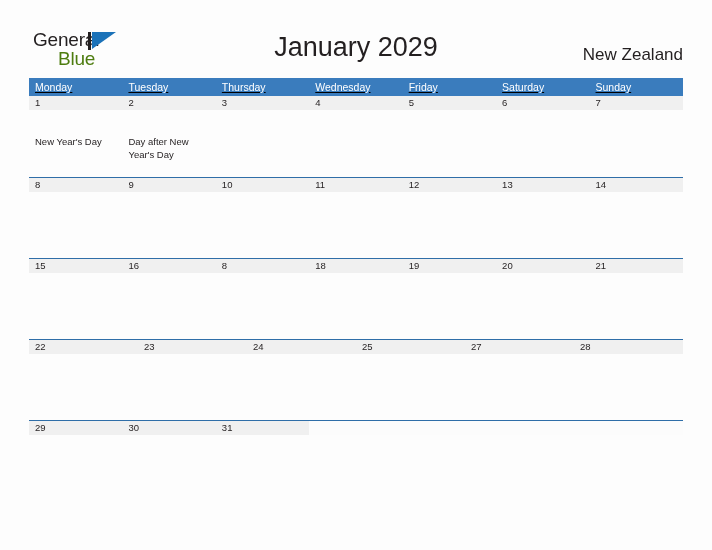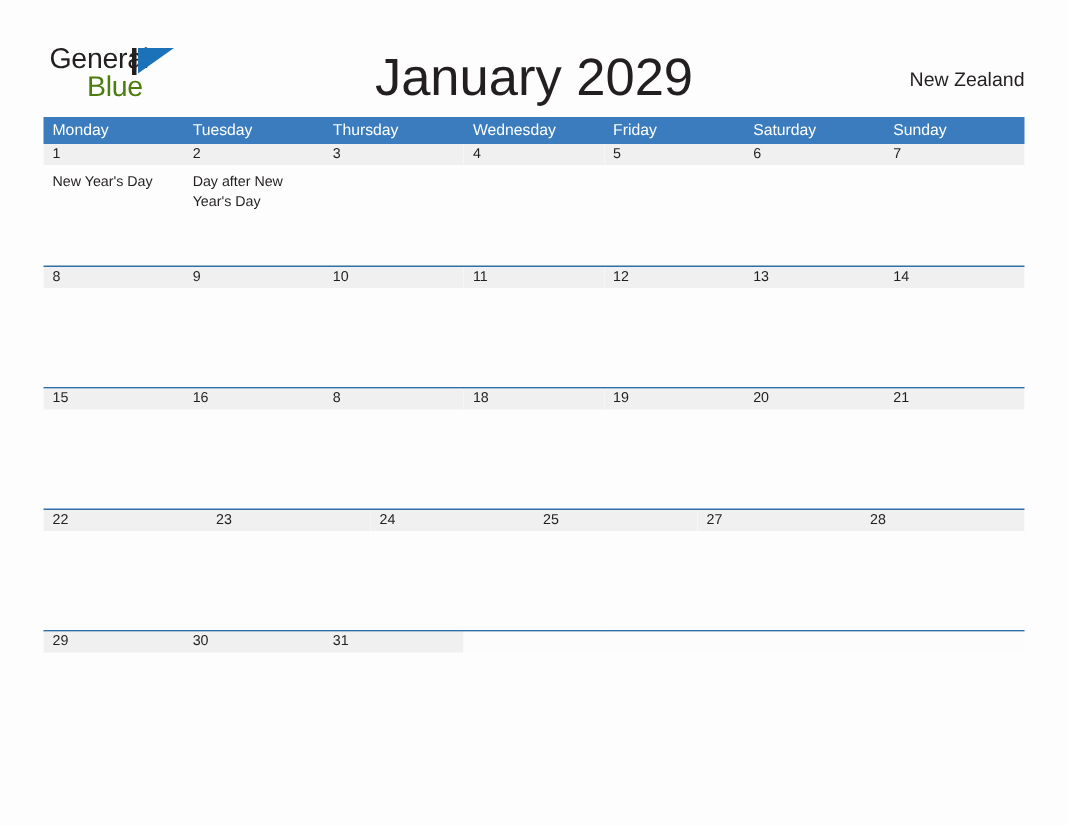--- a/index.html
+++ b/index.html
@@ -84,45 +84,46 @@
     line-height: 22px;
     letter-spacing: -0.2px;
   }
 
   .cal-title {
     position: absolute;
     left: 0;
     top: 32px;
     width: 712px;
     text-align: center;
-    font-size: 35px;
+    font-size: 27px;
     color: #231f20;
     letter-spacing: 0px;
   }
 
   .country {
     position: absolute;
     right: 29px;
     top: 45px;
-    font-size: 13px;
+    font-size: 17px;
     color: #231f20;
   }
 
   
   .calendar {
     position: absolute;
     left: 29px;
     top: 78px;
     width: 654px;
   }
 
   .weekdays {
     display: flex;
     background: #3a7cbd;
     height: 18px;
+    text-decoration: underline;
   }
   .weekday {
     flex: 1 1 0;
     color: #ffffff;
     font-size: 10.5px;
     line-height: 18px;
     padding-left: 6px;
     box-sizing: border-box;
     overflow: hidden;
     white-space: nowrap;
@@ -158,20 +159,21 @@
     background: #fcfcfc;
   }
   .events {
     padding: 6px 7px 0 6px;
   }
   .event {
     font-size: 9.5px;
     line-height: 12.5px;
     color: #231f20;
     word-wrap: break-word;
+    margin-top: 20px;
   }
 </style>
 </head>
 <body>
 
 <div class="page">
 
   <div class="header">
 
     <div class="logo">

